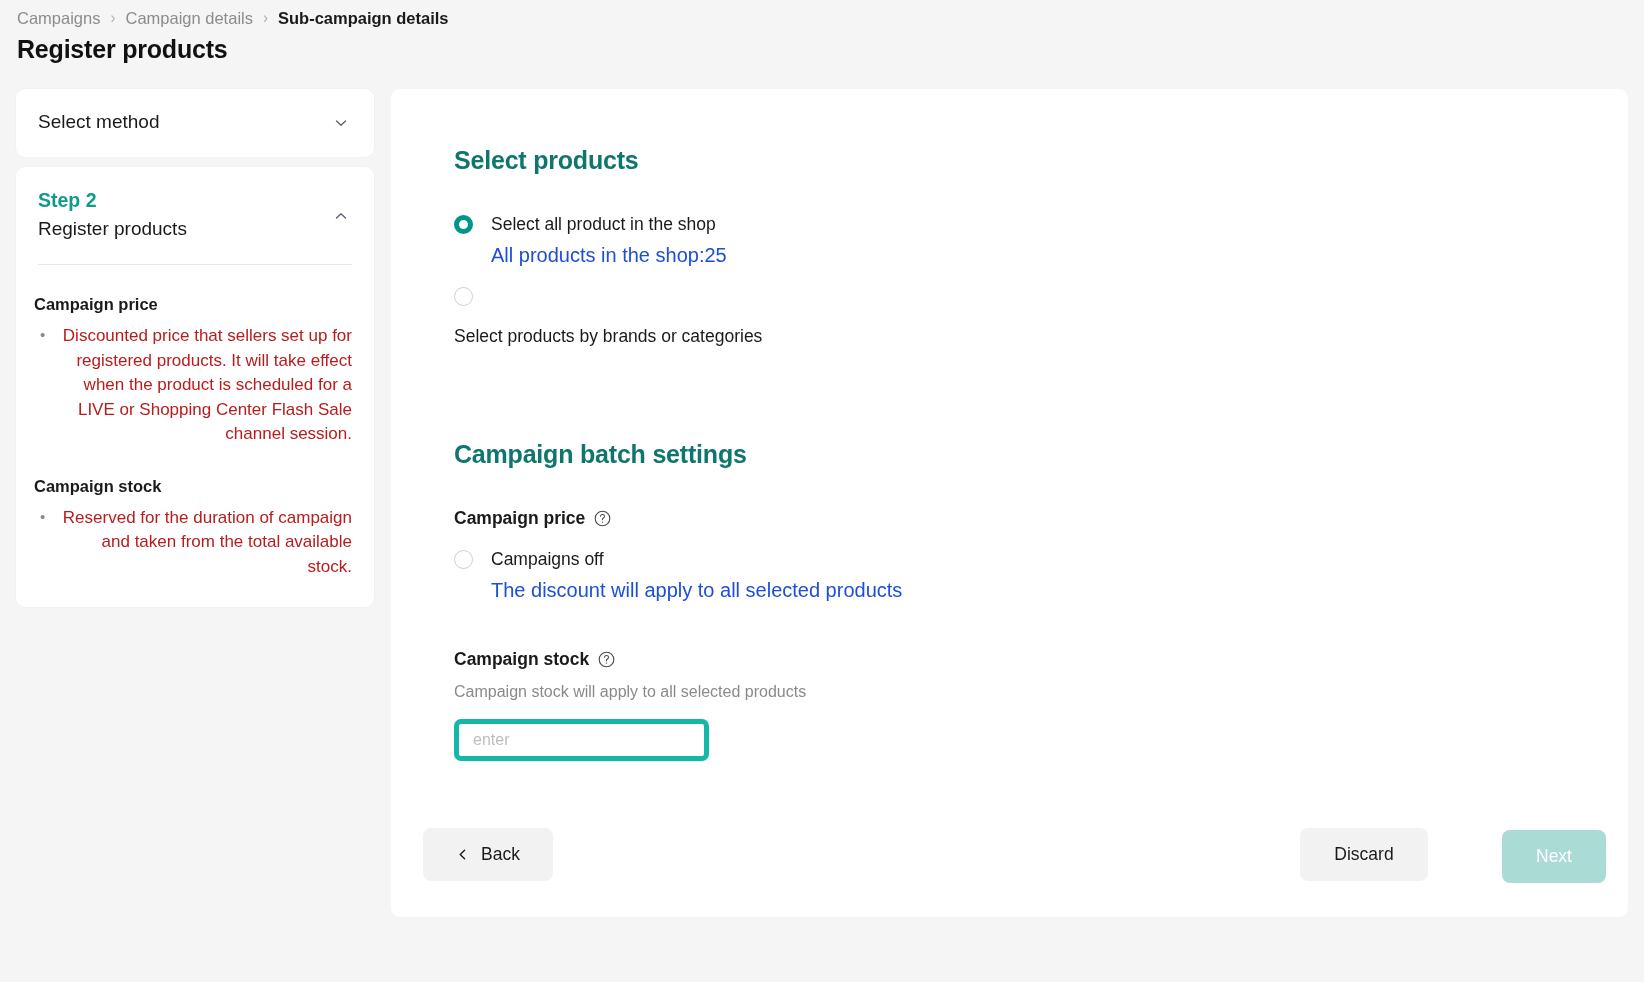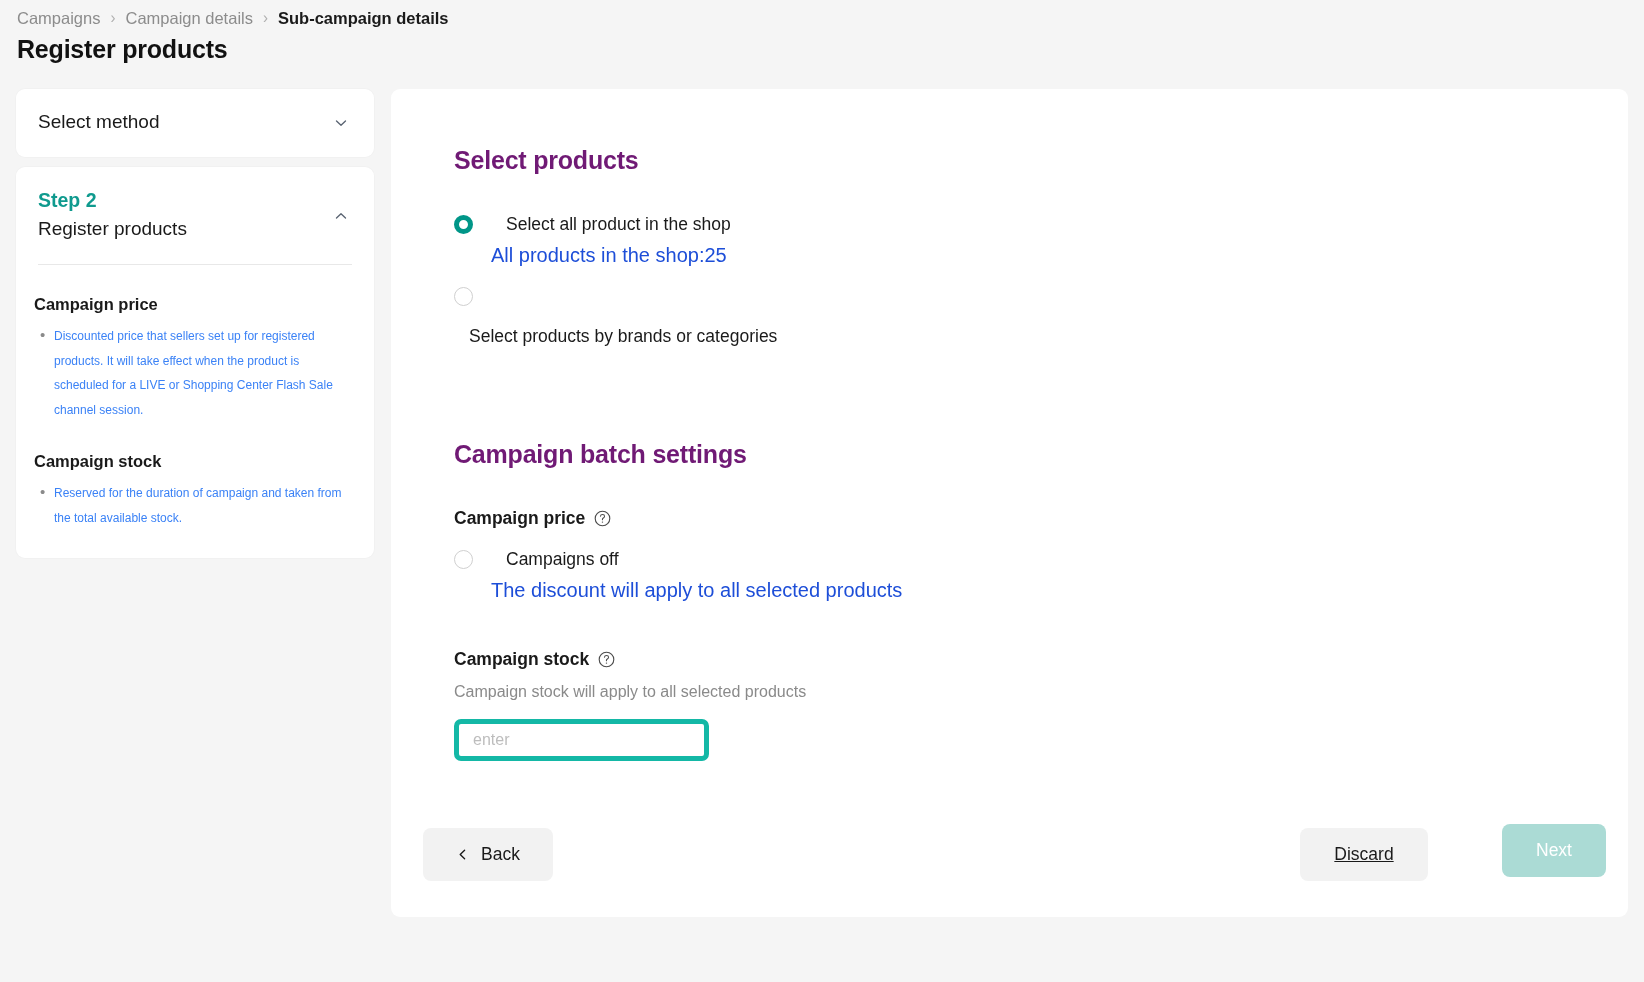--- a/index.html
+++ b/index.html
@@ -55,56 +55,56 @@
     height: 1px; background: #e8e8e8;
     margin: 22px 0 0 0;
   }
   .sb-section { padding: 0 22px 0 18px; }
   .sb-h {
     font-size: 16.5px; font-weight: 700; color: #1a1a1a;
     margin: 28px 0 9px 0; line-height: 22px;
   }
   .sb-list { margin: 0; padding: 0 0 0 20px; list-style: none; }
   .sb-list li {
-    position: relative; color: #3b82f6; font-size: 12px;
-    line-height: 24.5px; margin-bottom: 2px;
+    position: relative; color: #b91c1c; font-size: 17px;
+    line-height: 24.5px; margin-bottom: 2px; text-align: right;
   }
   .sb-list li::before {
     content: "•"; position: absolute; left: -14px; top: -1px;
     color: #8a8a8a; font-size: 15px;
   }
 
   
   .main {
     position: absolute; left: 391px; top: 89px;
     width: 1237px; height: 828px;
     background: #fff; border-radius: 9px;
   }
   .main-inner { padding: 56px 0 0 63px; position: relative; height: 100%; }
 
   .h-section {
-    font-size: 25px; font-weight: 700; color: #701a75;
+    font-size: 25px; font-weight: 700; color: #0f766e;
     line-height: 30px; letter-spacing: -0.2px;
   }
 
   .radio-group { margin-top: 37px; }
   .radio-row {
     display: flex; align-items: flex-start; gap: 18px;
     margin-bottom: 6px; cursor: pointer;
   }
   .radio {
     width: 19px; height: 19px; border-radius: 50%;
     border: 1.6px solid #d0d0d0; background: #fff;
     flex: 0 0 auto; margin-top: 3px; position: relative;
   }
   .radio.checked {
     border: 5.5px solid #009688; background: #fff;
   }
   .radio-label {
-    font-size: 17.5px; color: #1a1a1a; line-height: 25px; margin-left: 15px;
+    font-size: 17.5px; color: #1a1a1a; line-height: 25px;
   }
   .radio-sub {
     font-size: 20px; color: #1d4ed8; line-height: 24px;
     margin: 4px 0 0 37px;
   }
   .gap-after-sub { margin-bottom: 17px; }
 
   .batch-title { margin-top: 90px; }
 
   .field-label {
@@ -145,24 +145,24 @@
     gap: 9px;
   }
   .btn-back {
     position: absolute; left: 32px; bottom: 36px;
     width: 130px; height: 53px;
     background: #f2f2f2; color: #1a1a1a; gap: 12px;
   }
   .btn-discard {
     position: absolute; right: 200px; bottom: 36px;
     width: 128px; height: 53px;
-    background: #f2f2f2; color: #1a1a1a; text-decoration: underline;
+    background: #f2f2f2; color: #1a1a1a;
   }
   .btn-next {
-    position: absolute; right: 22px; bottom: 40px;
+    position: absolute; right: 22px; bottom: 34px;
     width: 104px; height: 53px;
     background: #abdbd5; color: #ffffff;
     cursor: default;
   }
   .chev-left { display: flex; align-items: center; }
 </style>
 </head>
 <body>
 
 <div class="page">

